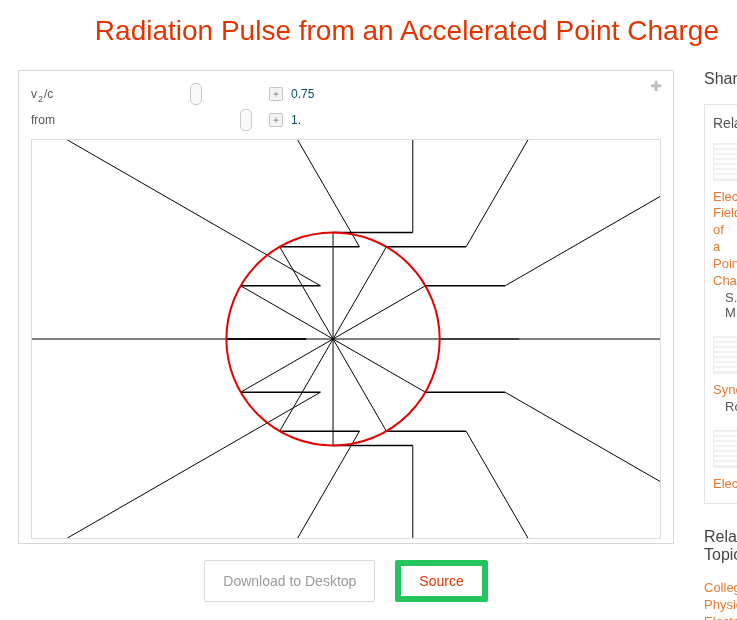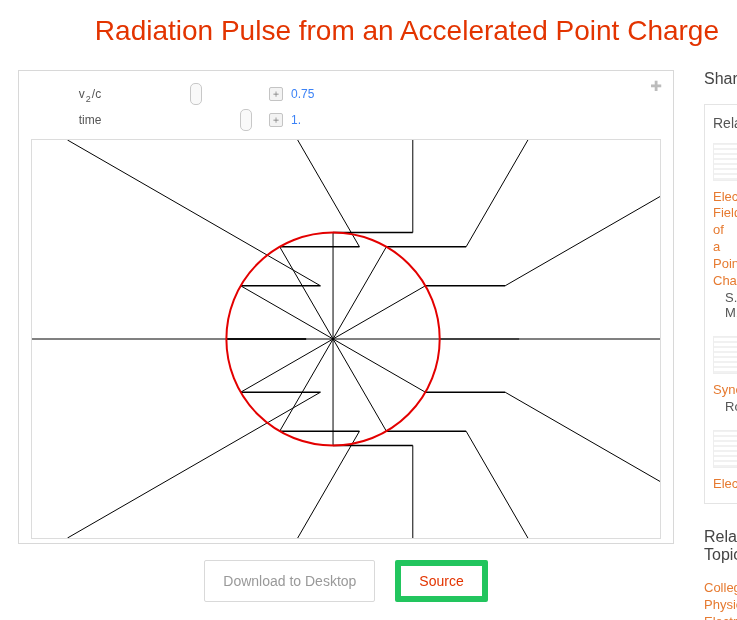--- a/index.html
+++ b/index.html
@@ -38,21 +38,21 @@
   }
 
   .control-row {
     display: flex;
     align-items: center;
     height: 26px;
     font-size: 12px;
     color: #555;
     gap: 6px;
   }
-  .control-label { width: 118px; display: flex; align-items: flex-end; gap:1px;justify-content:center; }
+  .control-label { width: 118px; display: flex; align-items: flex-end; gap:1px; }
   .control-label sub { font-size: 9px; position: relative; top: 3px; }
   .slider-track {
     width: 108px;
     height: 18px;
     position: relative;
   }
   .slider-knob {
     position: absolute;
     width: 12px;
     height: 22px;
@@ -66,21 +66,21 @@
     width: 14px; height: 14px;
     border: 1px solid #c4c4c4;
     background: #f3f3f3;
     display: inline-flex;
     align-items: center; justify-content: center;
     font-size: 10px;
     color: #777;
     cursor: pointer;
     border-radius: 2px;
   }
-  .control-value { font-size: 12px; color: #3b82f6; margin-left: 2px; }
+  .control-value { font-size: 12px; color: #0c4a6e; margin-left: 2px; }
 
   .plot-area {
     margin-top: 6px;
     border: 1px solid #dcdcdc;
     background: #fff;
     width: 630px;
     height: 400px;
   }
 
   .action-row {
@@ -135,21 +135,21 @@
       <div class="control-row">
         <span class="control-label">v<sub>2</sub>/c</span>
         <span class="slider-track">
           <span class="slider-knob" style="left:35px"></span>
         </span>
         <span class="step-btn">＋</span>
         <span class="control-value">0.75</span>
       </div>
 
       <div class="control-row">
-        <span class="control-label">time</span>
+        <span class="control-label">from</span>
         <span class="slider-track">
           <span class="slider-knob" style="left:85px"></span>
         </span>
         <span class="step-btn">＋</span>
         <span class="control-value">1.</span>
       </div>
 
       <svg class="plot-area" viewBox="0 0 630 400" preserveAspectRatio="none">
         <g id="plot-g">
             <line x1="302" y1="200" x2="409" y2="200" stroke="#000" stroke-width="1"></line>

